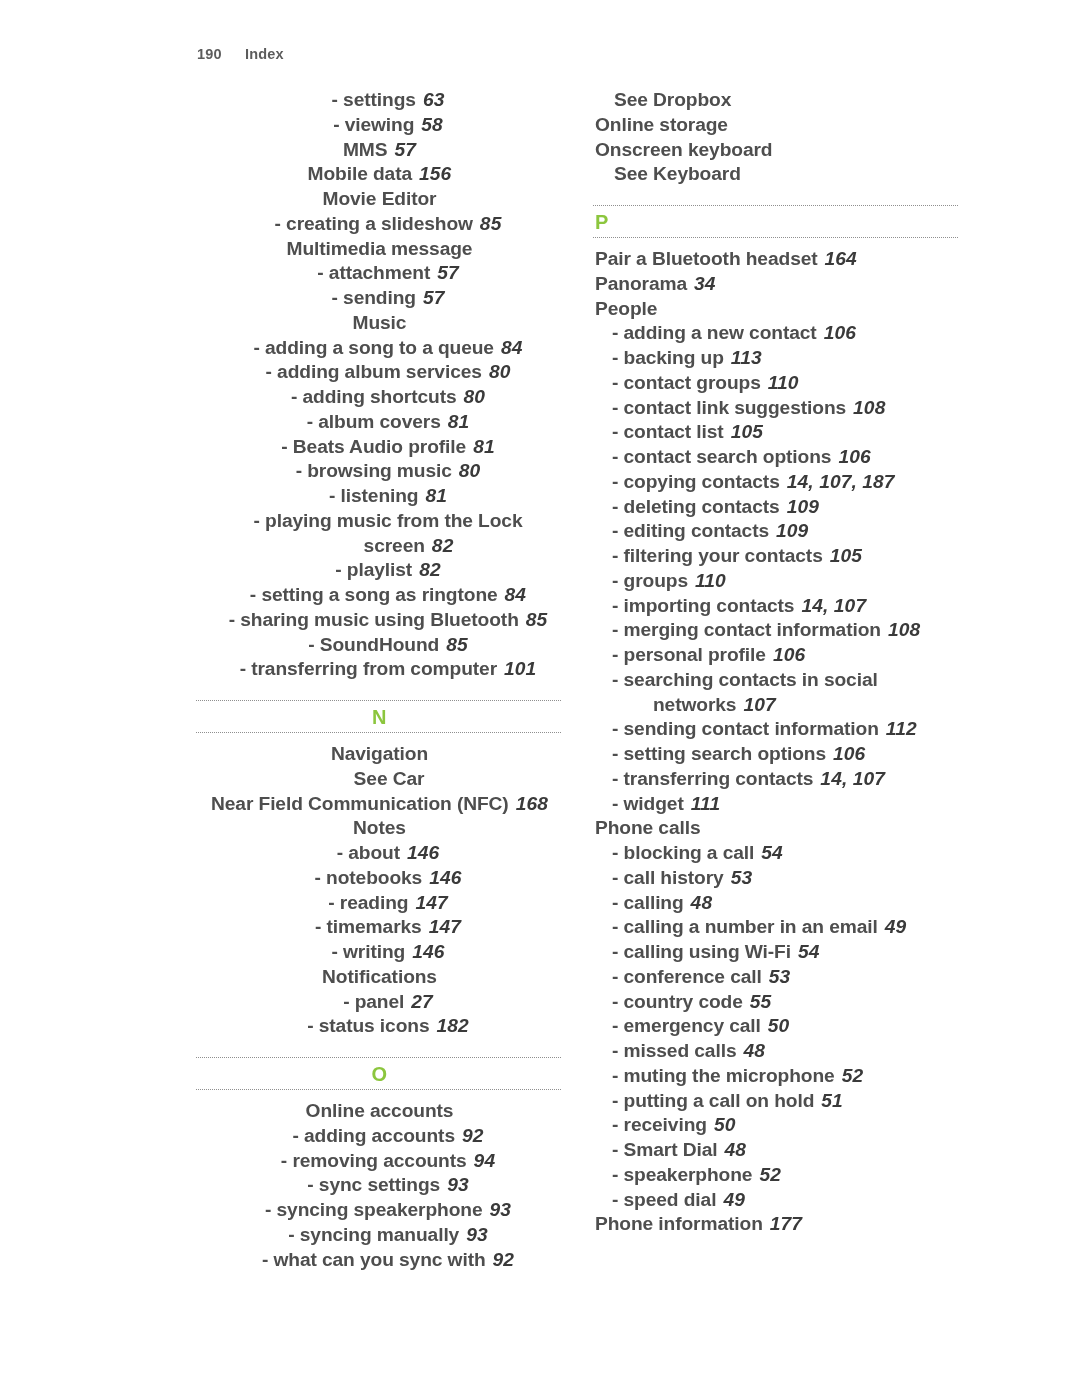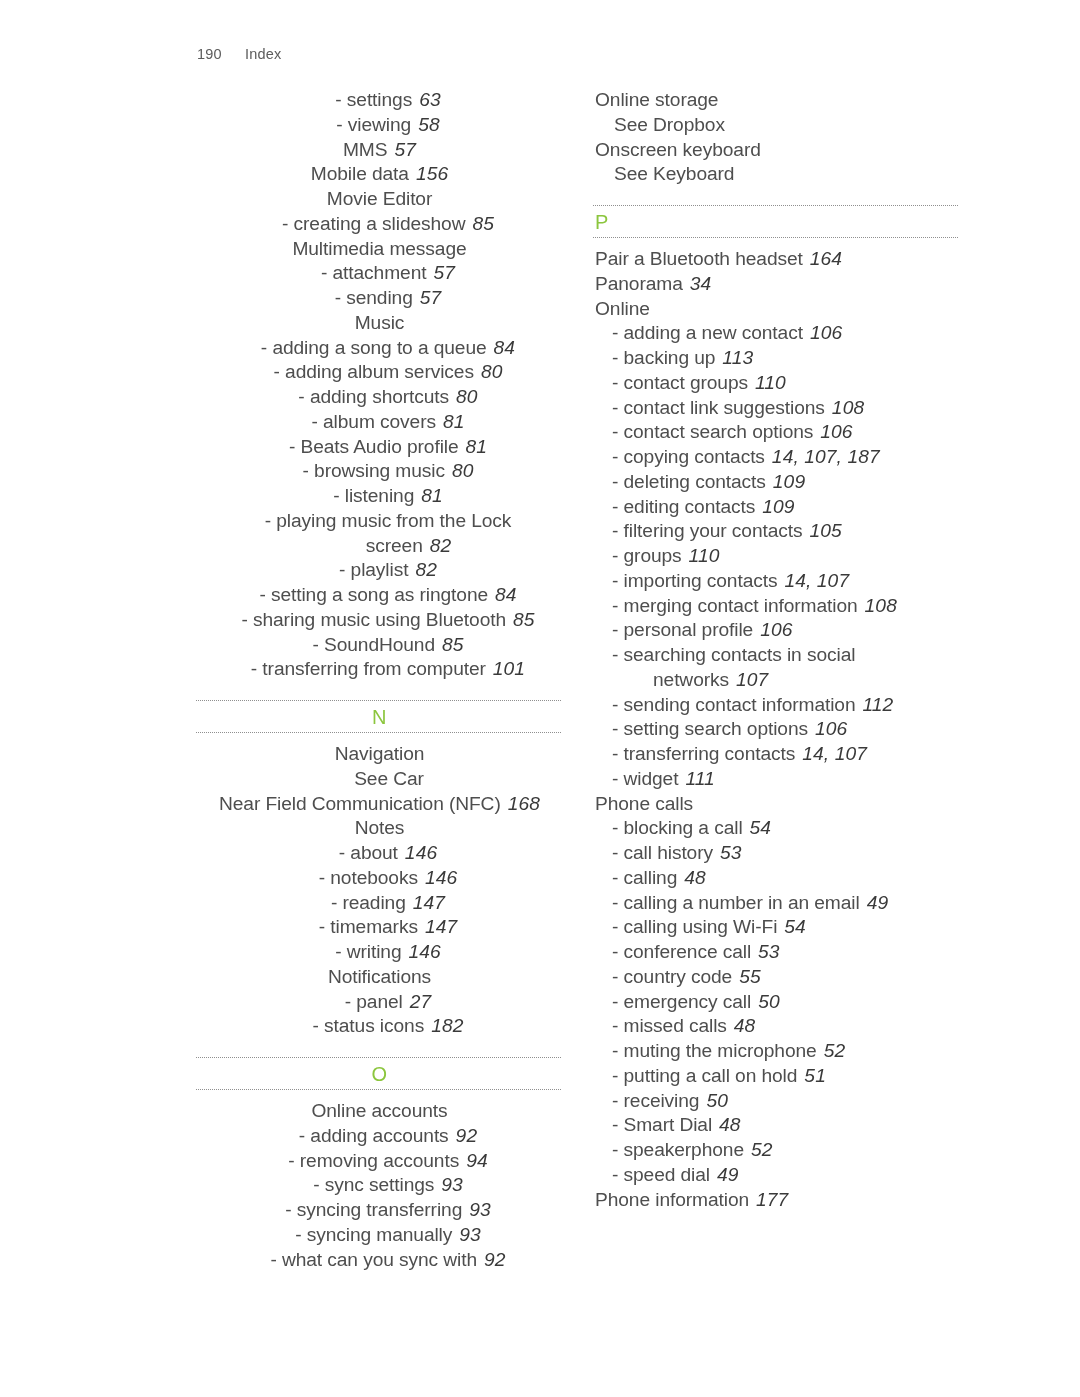--- a/index.html
+++ b/index.html
@@ -14,20 +14,21 @@
     position: relative;
     font-family: "Liberation Sans", "DejaVu Sans", sans-serif;
     -webkit-font-smoothing: antialiased;
   }
   .page {
     position: absolute;
     left: 0; top: 0;
     width: 1080px;
     height: 1397px;
     overflow: hidden;
+    font-weight: bold;
   }
 
   
   .running-head {
     position: absolute;
     left: 197px;
     top: 46px;
     font-size: 14.5px;
     color: #5c5c5c;
     letter-spacing: 0.2px;
@@ -166,45 +167,46 @@
         <div class="section-head">
           <div class="rule"></div>
           <div class="letter">O</div>
           <div class="rule rule-bottom"></div>
         </div>
         <div>
           <div class="entry level-0"><span class="term">Online accounts</span></div>
           <div class="entry level-1"><span class="dash">-</span> <span class="term">adding accounts</span><span class="pages">92</span></div>
           <div class="entry level-1"><span class="dash">-</span> <span class="term">removing accounts</span><span class="pages">94</span></div>
           <div class="entry level-1"><span class="dash">-</span> <span class="term">sync settings</span><span class="pages">93</span></div>
-          <div class="entry level-1"><span class="dash">-</span> <span class="term">syncing transferring</span><span class="pages">93</span></div>
+          <div class="entry level-1"><span class="dash">-</span> <span class="term">syncing speakerphone</span><span class="pages">93</span></div>
           <div class="entry level-1"><span class="dash">-</span> <span class="term">syncing manually</span><span class="pages">93</span></div>
           <div class="entry level-1"><span class="dash">-</span> <span class="term">what can you sync with</span><span class="pages">92</span></div>
         </div>
       </div>
     <div class="col col-right">
         <div>
+          <div class="entry level-0 xref"><span class="term">See Dropbox</span></div>
           <div class="entry level-0"><span class="term">Online storage</span></div>
-          <div class="entry level-0 xref"><span class="term">See Dropbox</span></div>
           <div class="entry level-0"><span class="term">Onscreen keyboard</span></div>
           <div class="entry level-0 xref"><span class="term">See Keyboard</span></div>
         </div>
         <div class="section-head">
           <div class="rule"></div>
           <div class="letter">P</div>
           <div class="rule rule-bottom"></div>
         </div>
         <div>
           <div class="entry level-0"><span class="term">Pair a Bluetooth headset</span><span class="pages">164</span></div>
           <div class="entry level-0"><span class="term">Panorama</span><span class="pages">34</span></div>
-          <div class="entry level-0"><span class="term">Online</span></div>
+          <div class="entry level-0"><span class="term">People</span></div>
           <div class="entry level-1"><span class="dash">-</span> <span class="term">adding a new contact</span><span class="pages">106</span></div>
           <div class="entry level-1"><span class="dash">-</span> <span class="term">backing up</span><span class="pages">113</span></div>
           <div class="entry level-1"><span class="dash">-</span> <span class="term">contact groups</span><span class="pages">110</span></div>
           <div class="entry level-1"><span class="dash">-</span> <span class="term">contact link suggestions</span><span class="pages">108</span></div>
+          <div class="entry level-1"><span class="dash">-</span> <span class="term">contact list</span><span class="pages">105</span></div>
           <div class="entry level-1"><span class="dash">-</span> <span class="term">contact search options</span><span class="pages">106</span></div>
           <div class="entry level-1"><span class="dash">-</span> <span class="term">copying contacts</span><span class="pages">14, 107, 187</span></div>
           <div class="entry level-1"><span class="dash">-</span> <span class="term">deleting contacts</span><span class="pages">109</span></div>
           <div class="entry level-1"><span class="dash">-</span> <span class="term">editing contacts</span><span class="pages">109</span></div>
           <div class="entry level-1"><span class="dash">-</span> <span class="term">filtering your contacts</span><span class="pages">105</span></div>
           <div class="entry level-1"><span class="dash">-</span> <span class="term">groups</span><span class="pages">110</span></div>
           <div class="entry level-1"><span class="dash">-</span> <span class="term">importing contacts</span><span class="pages">14, 107</span></div>
           <div class="entry level-1"><span class="dash">-</span> <span class="term">merging contact information</span><span class="pages">108</span></div>
           <div class="entry level-1"><span class="dash">-</span> <span class="term">personal profile</span><span class="pages">106</span></div>
           <div class="entry level-1"><span class="dash">-</span> <span class="term">searching contacts in social</span></div>

